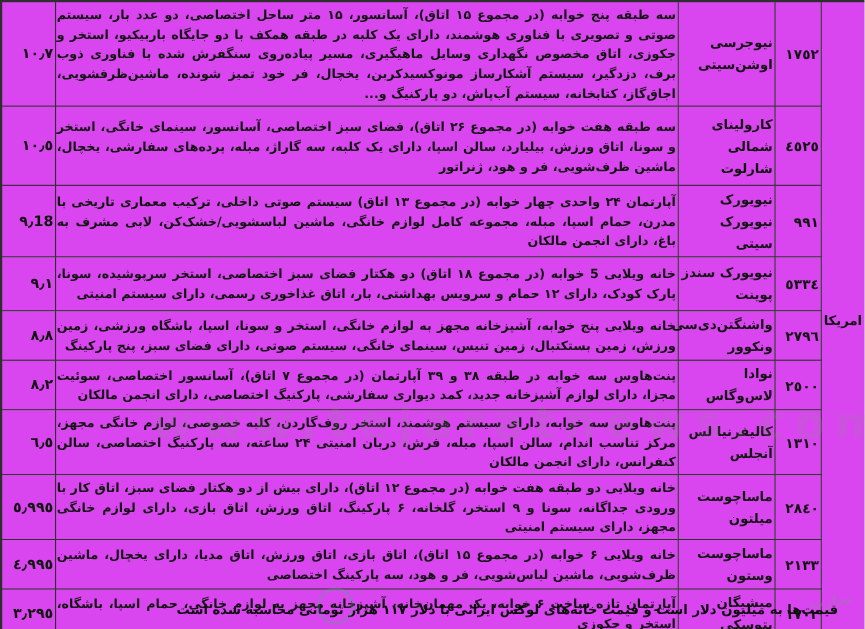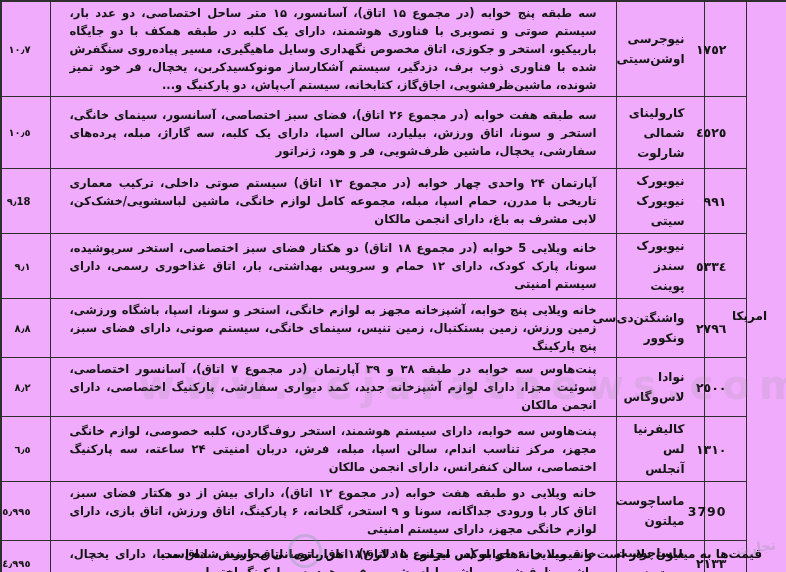--- a/index.html
+++ b/index.html
@@ -5,25 +5,25 @@
   html,body{margin:0;padding:0;background:#ffffff;}
   .page{
     position:relative;width:786px;height:572px;background:#ffffff;overflow:hidden;
     font-family:"DejaVu Sans",sans-serif;
   }
   table.listings{
     position:absolute;top:0;left:0;width:786px;border-collapse:collapse;
     direction:rtl;table-layout:fixed;border:2px solid #2e2e2e;z-index:1;
   }
   table.listings td{
-    border:1px solid #2e2e2e;background:#f0abfc;color:#141414;
-    font-weight:bold;vertical-align:middle;padding:2px 19px;
+    border:1px solid #2e2e2e;background:#d946ef;color:#141414;
+    font-weight:bold;vertical-align:middle;padding:2px 1px;
   }
   td.desc{text-align:justify;font-size:11.5px;line-height:18px;padding:3px 8px;}
-  td.price{text-align:left;font-size:10px;padding:0 2px;}
+  td.price{text-align:right;font-size:13px;padding:0 2px;}
   td.num{text-align:right;font-size:12.5px;letter-spacing:1px;padding:0 2px;}
   td.loc{font-size:12px;line-height:20px;padding:2px 3px;}
   td.country{text-align:center;font-size:12px;padding:0 1px;}
   .footer-note{
     position:absolute;top:547px;right:24px;direction:rtl;z-index:3;
     font-size:12px;font-weight:bold;color:#0d0d0d;white-space:nowrap;
   }
   .wm{position:absolute;pointer-events:none;z-index:5;white-space:nowrap;}
   .wm-logo{top:228px;left:42px;direction:rtl;font-size:88px;font-weight:bold;}
   .wm-logo .w-teal{color:rgba(52,140,130,0.22);}
@@ -86,21 +86,21 @@
         <td class="desc">پنت‌هاوس سه خوابه در طبقه ۳۸ و ۳۹ آپارتمان (در مجموع ۷ اتاق)، آسانسور اختصاصی، سوئیت مجزا، دارای لوازم آشپزخانه جدید، کمد دیواری سفارشی، پارکنیگ اختصاصی، دارای انجمن مالکان</td>
         <td class="price">٨٫٢</td>
       </tr>
       <tr style="height:45px">
         <td class="num">١٣١٠</td>
         <td class="loc">کالیفرنیا لس آنجلس</td>
         <td class="desc">پنت‌هاوس سه خوابه، دارای سیستم هوشمند، استخر روف‌گاردن، کلبه خصوصی، لوازم خانگی مجهز، مرکز تناسب اندام، سالن اسپا، مبله، فرش، دربان امنیتی ۲۴ ساعته، سه پارکنیگ اختصاصی، سالن کنفرانس، دارای انجمن مالکان</td>
         <td class="price">٦٫٥</td>
       </tr>
       <tr style="height:45px">
-        <td class="num">3790</td>
+        <td class="num">٢٨٤٠</td>
         <td class="loc">ماساچوست میلتون</td>
         <td class="desc">خانه ویلایی دو طبقه هفت خوابه (در مجموع ۱۲ اتاق)، دارای بیش از دو هکتار فضای سبز، اتاق کار با ورودی جداگانه، سونا و ۹ استخر، گلخانه، ۶ پارکینگ، اتاق ورزش، اتاق بازی، دارای لوازم خانگی مجهز، دارای سیستم امنیتی</td>
         <td class="price">٥٫٩٩٥</td>
       </tr>
       <tr style="height:45px">
         <td class="num">٢١٣٣</td>
         <td class="loc">ماساچوست وستون</td>
         <td class="desc">خانه ویلایی ۶ خوابه (در مجموع ۱۵ اتاق)، اتاق بازی، اتاق ورزش، اتاق مدیا، دارای یخچال، ماشین ظرف‌شویی، ماشین لباس‌شویی، فر و هود، سه پارکینگ اختصاصی</td>
         <td class="price">٤٫٩٩٥</td>
       </tr>

